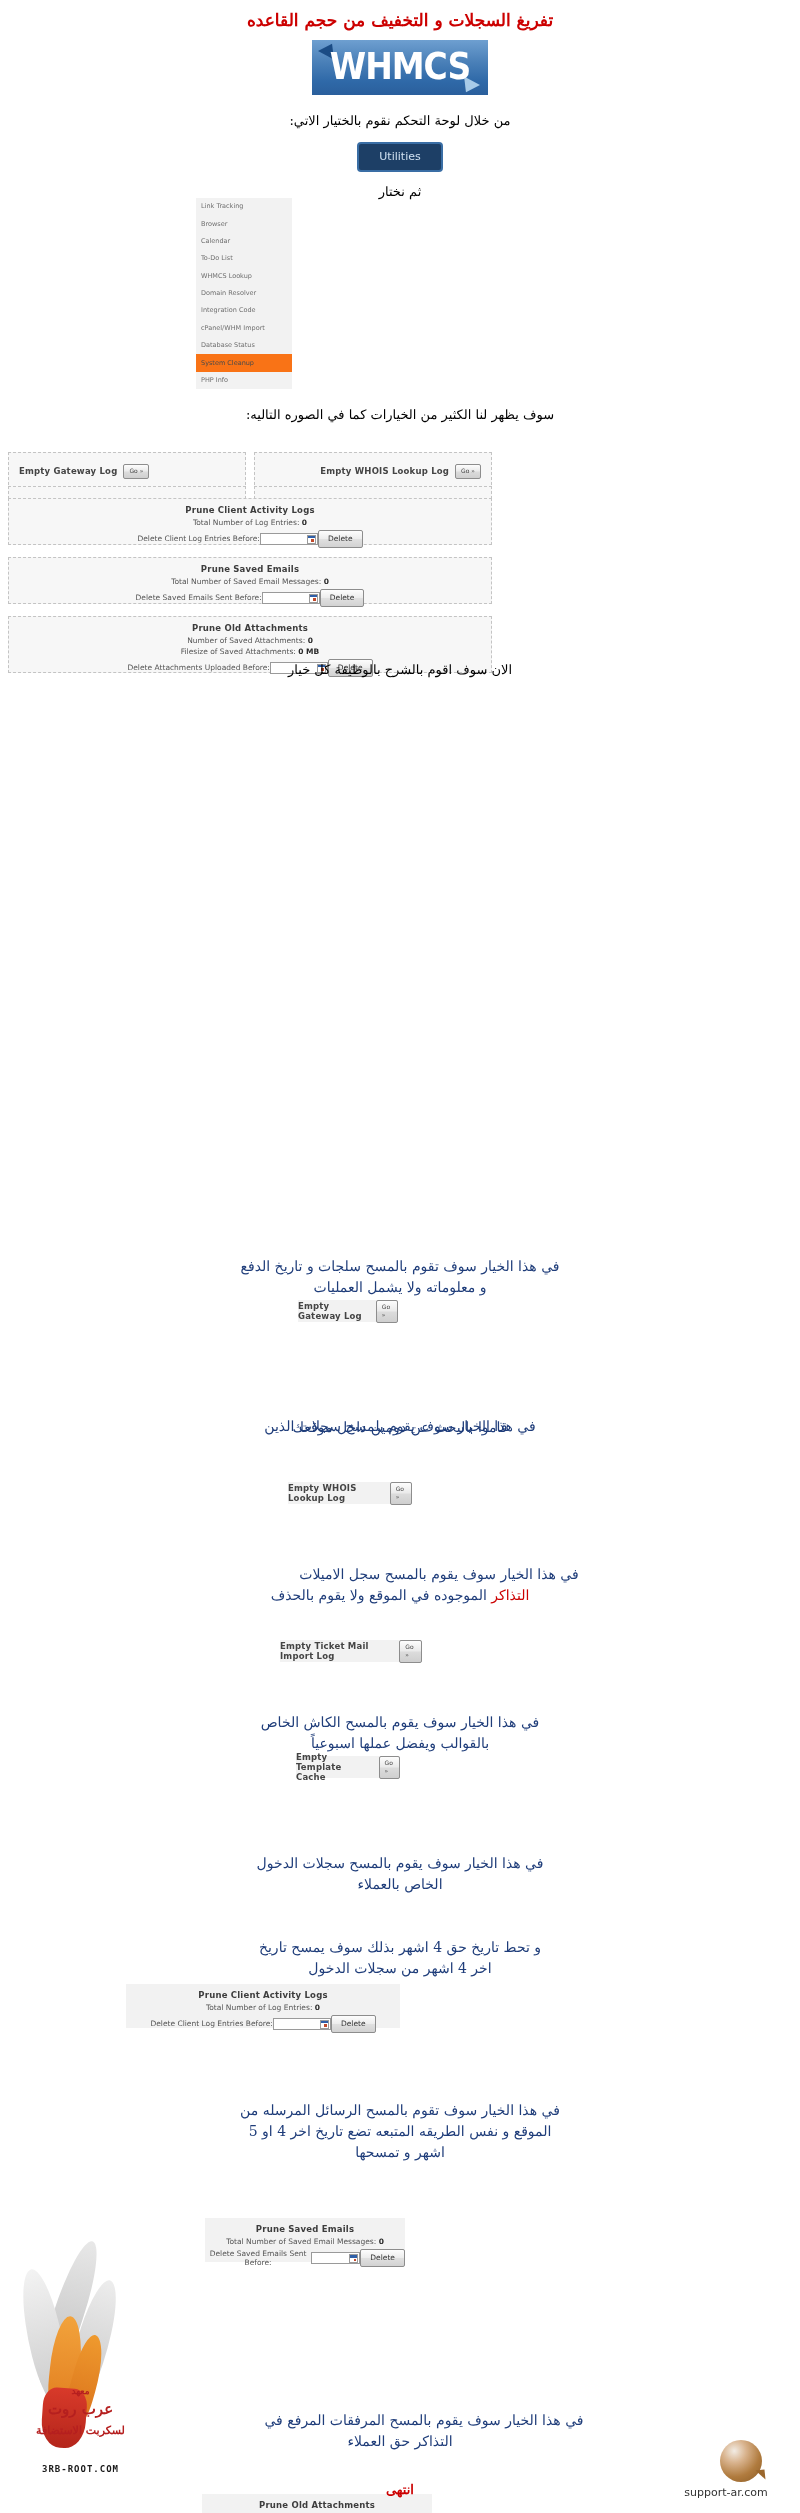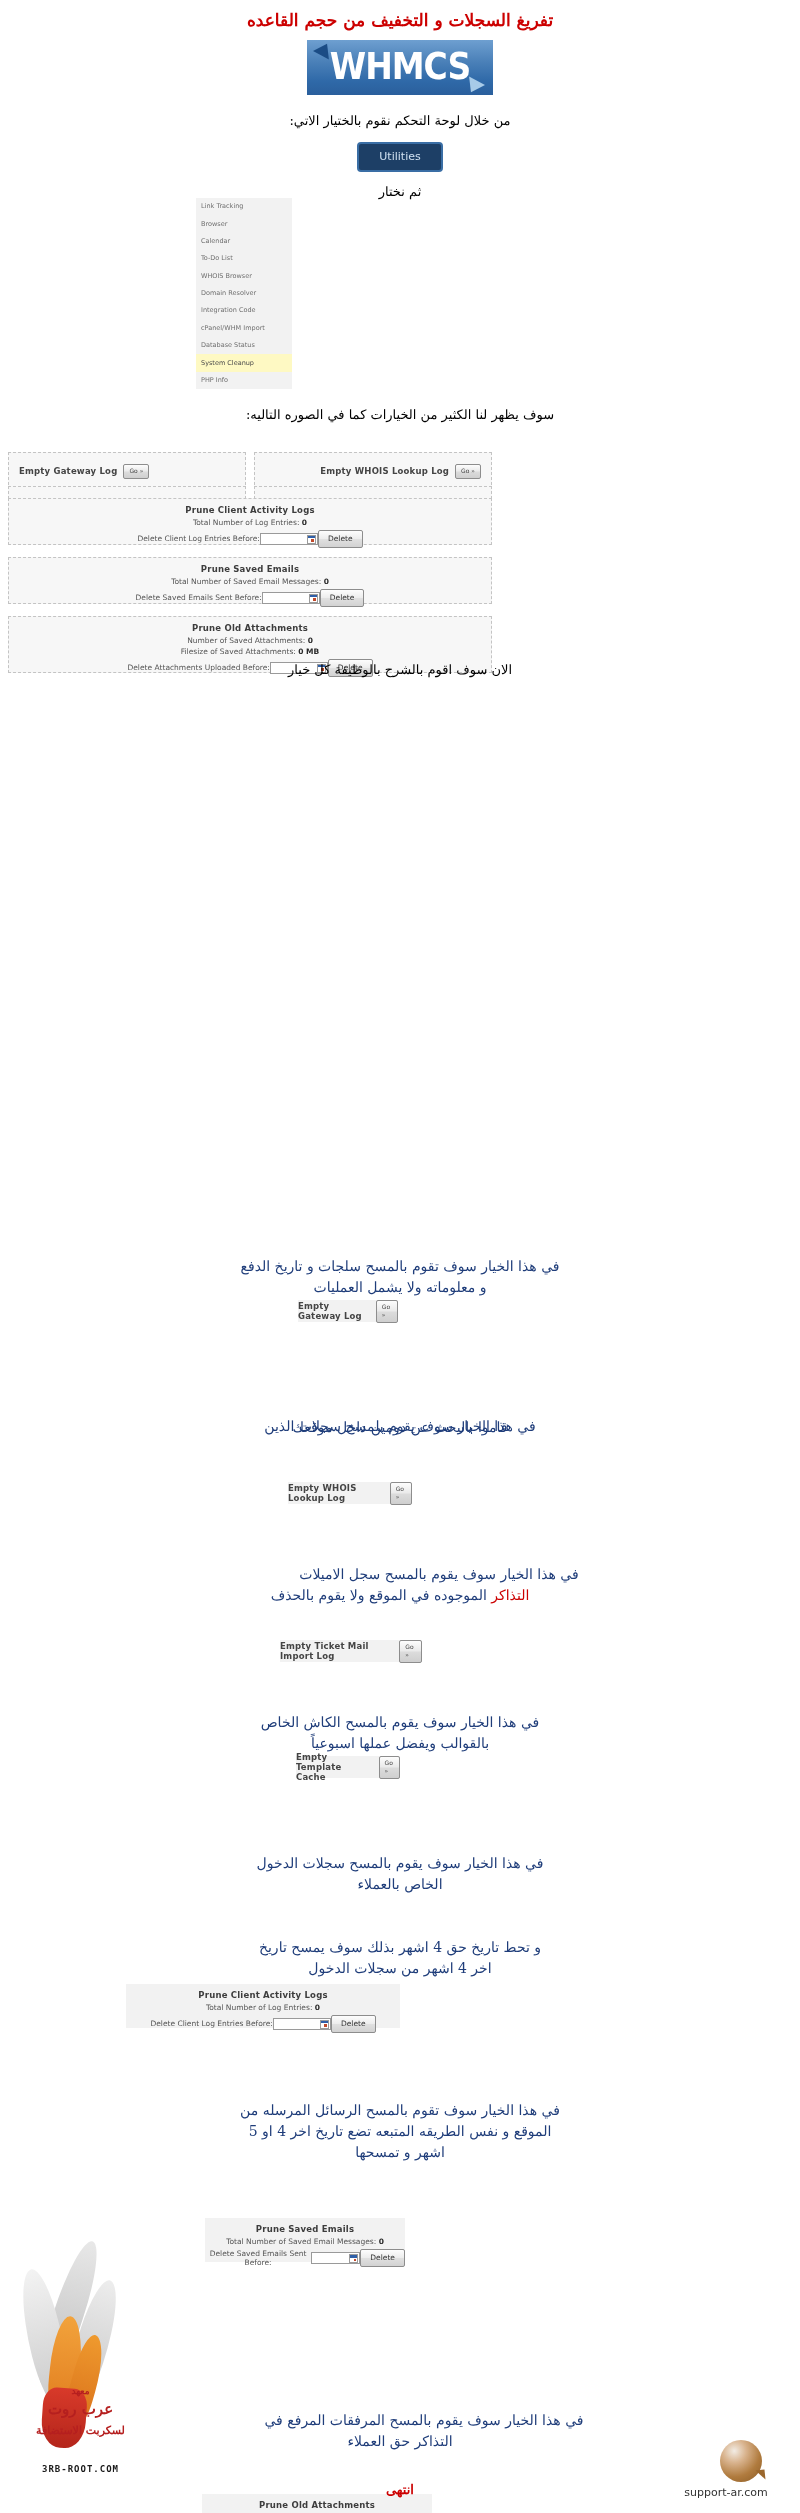--- a/index.html
+++ b/index.html
@@ -45,21 +45,20 @@
     text-align: center;
   }
   .whmcs-logo {
     display: inline-block;
     width: 176px;
     height: 55px;
     background: linear-gradient(to bottom, #6e9fd0 0%, #4a80b8 40%, #2f69a8 75%, #2a5f9c 100%);
     position: relative;
     overflow: hidden;
     vertical-align: middle;
-    padding-left: 10px;
   }
   .whmcs-logo .wm-text {
     position: absolute;
     left: 0; right: 0;
     top: 9px;
     text-align: center;
     color: #ffffff;
     font-size: 33px;
     font-weight: 900;
     letter-spacing: -1px;
@@ -145,21 +144,21 @@
   }
   .util-menu .util-item {
     font-size: 6.5px;
     color: #6f6f6f;
     padding: 4.2px 5px 4.2px 5px;
     font-family: "DejaVu Sans", "Liberation Sans", sans-serif;
     white-space: nowrap;
     line-height: 9px;
   }
   .util-menu .util-item.selected {
-    background: #fef9c3;
+    background: #f97316;
     color: #4a4a4a;
   }
 
   
   .panel {
     position: absolute;
     box-sizing: border-box;
     background: #f7f7f7;
     border: 1px dashed #c4c4c4;
     direction: ltr;
@@ -444,21 +443,21 @@
     <span class="utilities-btn">Utilities</span>
   </div>
 
   <div class="ar-black" style="top:184px;">ثم نختار</div>
 
   <div class="util-menu">
     <div class="util-item">Link Tracking</div>
     <div class="util-item">Browser</div>
     <div class="util-item">Calendar</div>
     <div class="util-item">To-Do List</div>
-    <div class="util-item">WHOIS Browser</div>
+    <div class="util-item">WHMCS Lookup</div>
     <div class="util-item">Domain Resolver</div>
     <div class="util-item">Integration Code</div>
     <div class="util-item">cPanel/WHM Import</div>
     <div class="util-item">Database Status</div>
     <div class="util-item selected">System Cleanup</div>
     <div class="util-item">PHP Info</div>
   </div>
 
   <div class="ar-black" style="top:407px;">سوف يظهر لنا الكثير من الخيارات كما في الصوره التاليه:</div>
 

